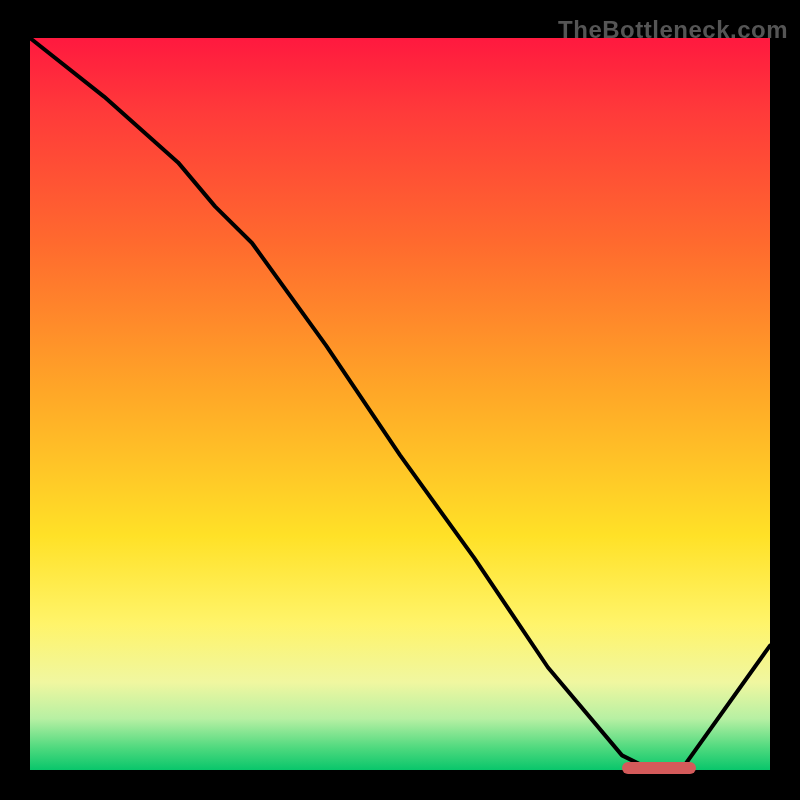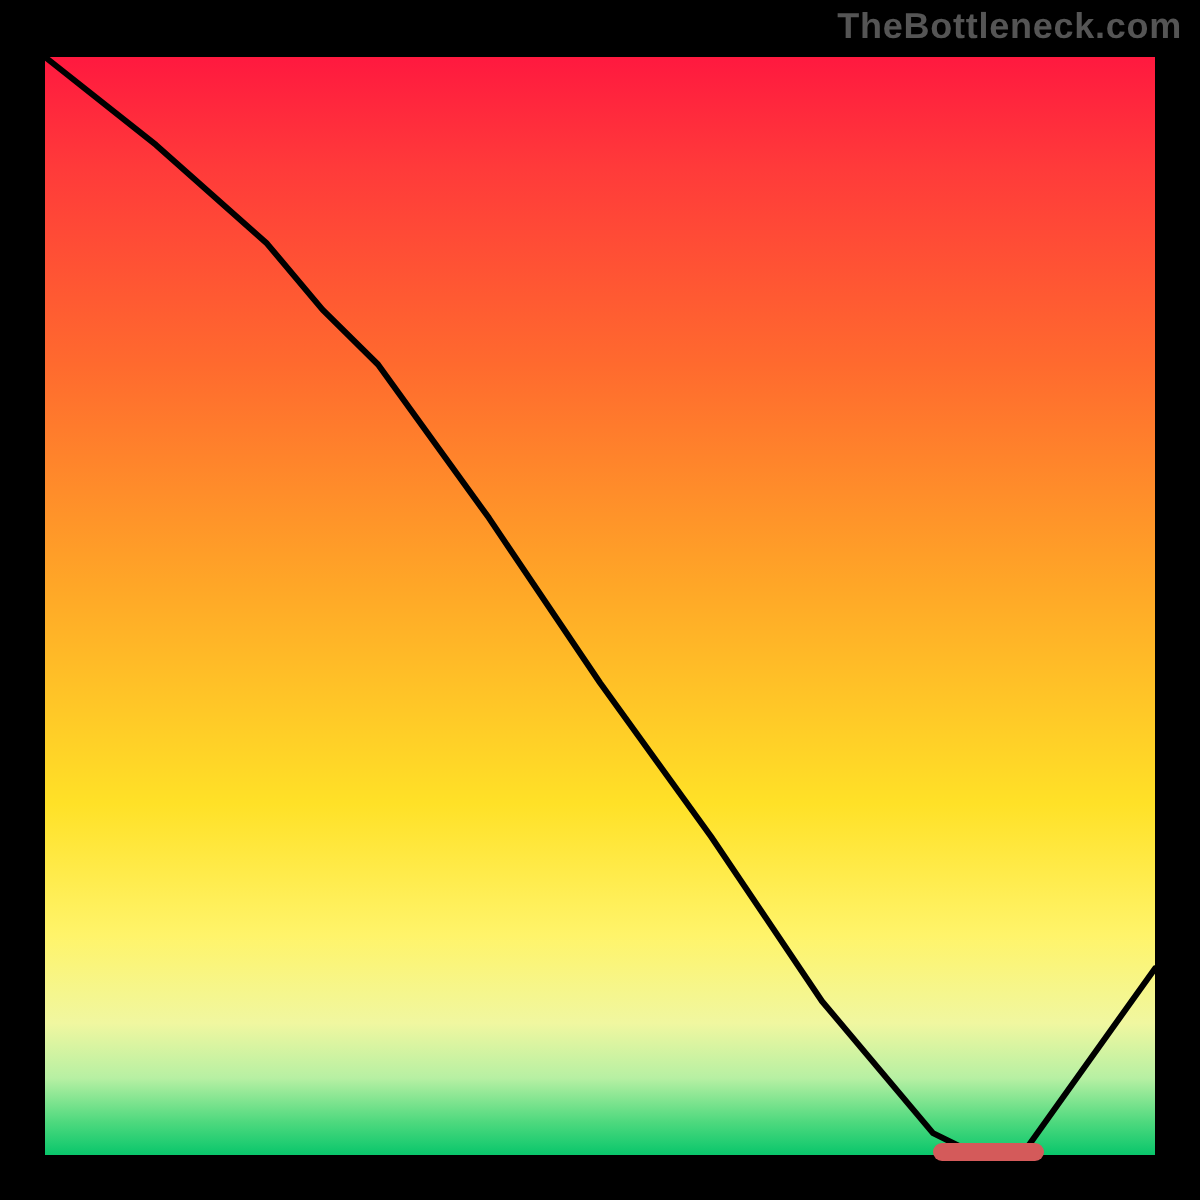--- a/index.html
+++ b/index.html
@@ -12,21 +12,21 @@
     overflow: hidden;
   }
   .stage {
     position: relative;
     width: 800px;
     height: 800px;
     background: #000;
   }
   .watermark {
     position: absolute;
-    top: 4px;
+    top: 16px;
     right: 12px;
     color: #555;
     font-size: 24px;
     font-weight: bold;
     letter-spacing: 0.5px;
     user-select: none;
   }
   .plot-area {
     position: absolute;
     left: 30px;

